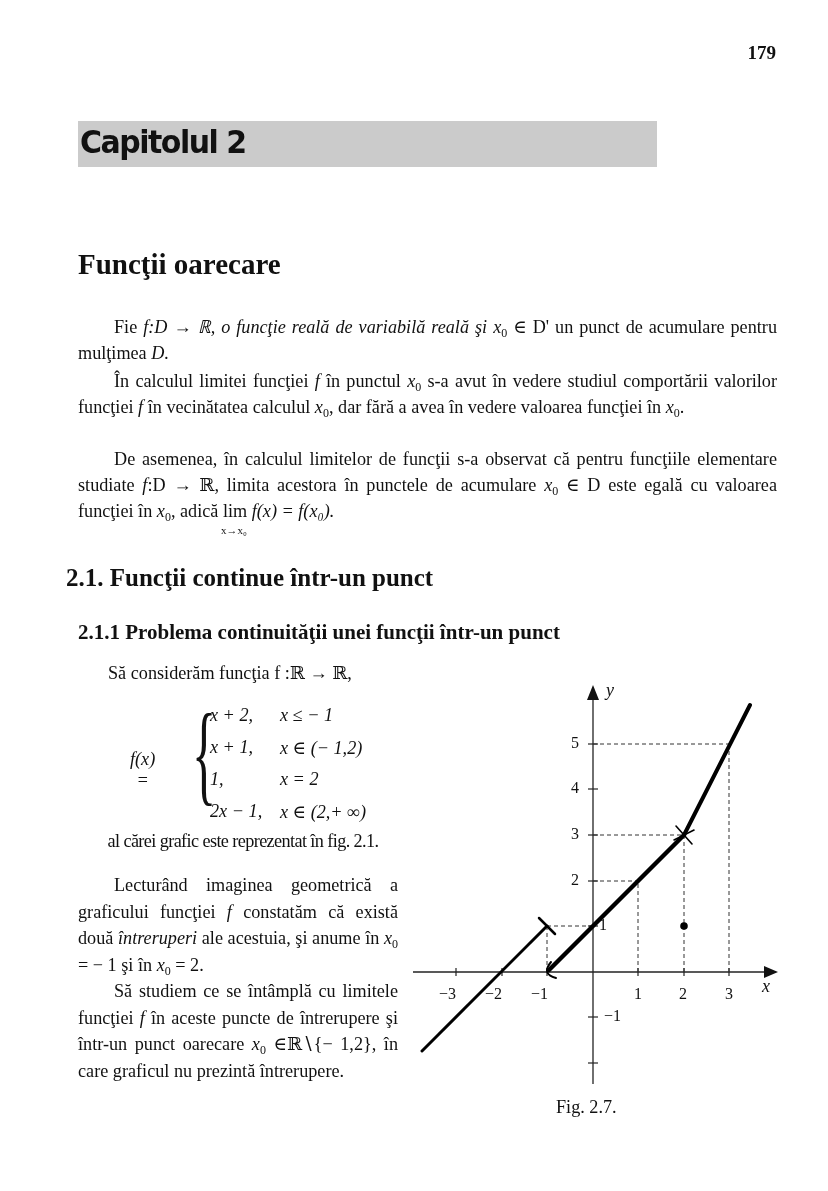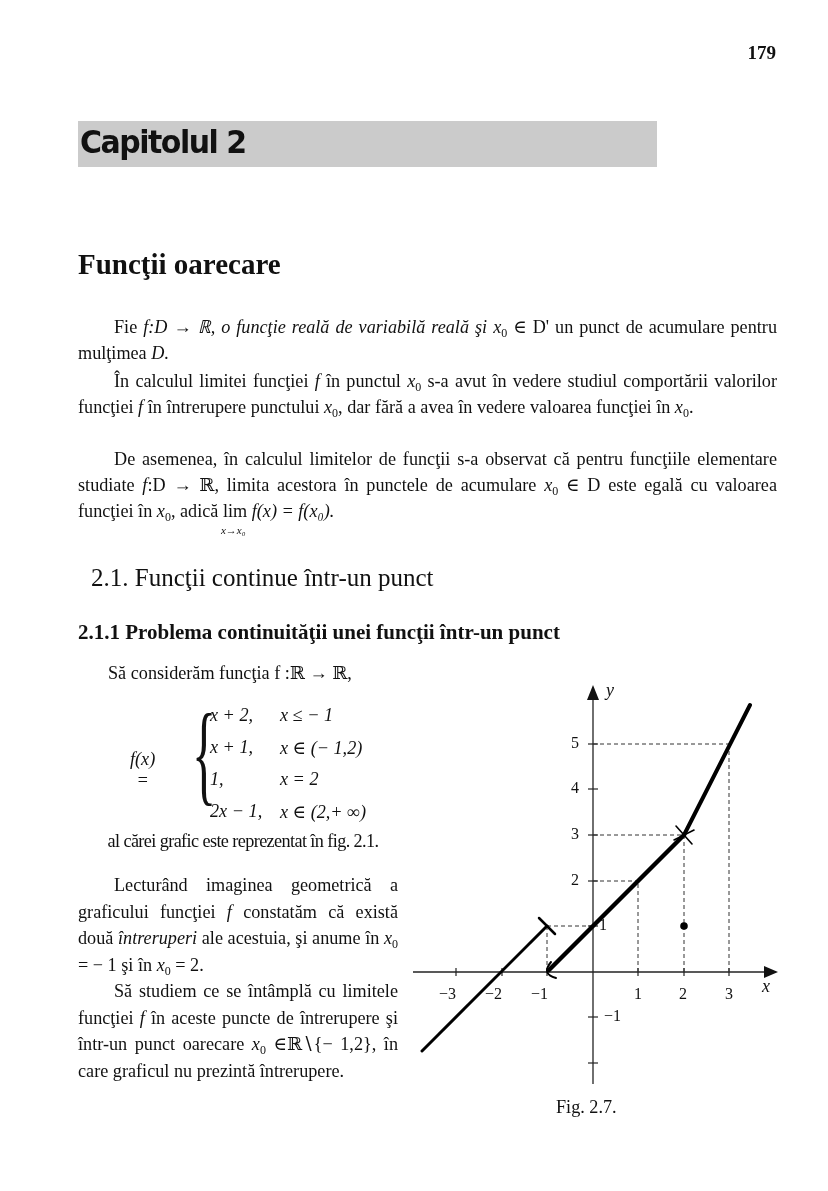--- a/index.html
+++ b/index.html
@@ -6,28 +6,28 @@
   body { width:828px; height:1191px; position:relative; overflow:hidden;
          font-family:"Liberation Serif", "DejaVu Serif", serif; color:#111; }
   .abs { position:absolute; }
   .page-number { right:52px; top:42px; font-weight:bold; font-size:19px; }
   .chapter-bar { left:78px; top:121px; width:579px; height:46px; background:#cbcbcb; }
   .chapter-title { position:absolute; left:2px; top:3px; font-family:"DejaVu Sans", sans-serif;
          font-weight:bold; font-size:30px; letter-spacing:-1.5px; transform:scaleY(1.05); }
   .h1 { left:78px; top:248px; font-size:29px; font-weight:bold; }
   .para { left:78px; width:699px; font-size:18.2px; line-height:26px; text-align:justify; }
   .para .ind { display:inline-block; width:36px; }
-  .h2 { left:91px; top:564px; font-size:25px; font-weight:normal; }
+  .h2 { left:66px; top:564px; font-size:25px; font-weight:bold; }
   .h3 { left:78px; top:620px; font-size:21px; font-weight:bold; }
   .lcol { left:78px; width:320px; font-size:18.2px; line-height:26.5px; text-align:justify; }
   .condensed { letter-spacing:-0.6px; }
   i, .it { font-style:italic; }
   sub { font-size:12px; vertical-align:-4px; line-height:0; }
   .lim { display:inline-block; position:relative; }
-  .lim .under { position:absolute; left:-2px; top:19px; font-size:11px; font-style:italic; white-space:nowrap; }
+  .lim .under { position:absolute; left:-2px; top:19px; font-size:11px; white-space:nowrap; }
   .piece { left:130px; top:695px; font-size:18.2px; }
   .fx { position:absolute; left:0; top:54px;text-align:center; }
   .brace { position:absolute; left:62px; top:2px; font-size:112px; line-height:112px;
            transform:scaleX(0.45); transform-origin:left top; font-weight:200; }
   .case { position:absolute; left:80px; white-space:nowrap; }
   .case .c2 { position:absolute; left:70px; }
   .fig-caption { left:556px; top:1097px; font-size:18.2px; }
 </style>
 </head>
 <body>
@@ -38,21 +38,21 @@
   <div class="chapter-title">Capitolul 2</div>
 </div>
 
 <div class="abs h1">Funcţii oarecare</div>
 
 <div class="abs para" style="top:314px;">
   <span class="ind"></span><span>Fie </span><i>f</i><i>:D → ℝ, o funcţie reală de variabilă reală şi </i><i>x</i><sub>0</sub><span> ∈ D' un punct de acumulare pentru mulţimea </span><i>D.</i>
 </div>
 
 <div class="abs para" style="top:368px;">
-  <span class="ind"></span><span>În calculul limitei funcţiei </span><i>f</i><span> în punctul </span><i>x</i><sub>0</sub><span> s-a avut în vedere studiul comportării valorilor funcţiei </span><i>f</i><span> în întrerupere punctului </span><i>x</i><sub>0</sub><span>, dar fără a avea în vedere valoarea funcţiei în </span><i>x</i><sub>0</sub><span>.</span>
+  <span class="ind"></span><span>În calculul limitei funcţiei </span><i>f</i><span> în punctul </span><i>x</i><sub>0</sub><span> s-a avut în vedere studiul comportării valorilor funcţiei </span><i>f</i><span> în vecinătatea calculul </span><i>x</i><sub>0</sub><span>, dar fără a avea în vedere valoarea funcţiei în </span><i>x</i><sub>0</sub><span>.</span>
 </div>
 
 <div class="abs para" style="top:446px;">
   <span class="ind"></span><span>De asemenea, în calculul limitelor de funcţii s-a observat că pentru funcţiile elementare studiate </span><i>f</i><span>:D → ℝ, limita acestora în punctele de acumulare </span><i>x</i><sub>0</sub><span> ∈ D este egală cu valoarea funcţiei în </span><i>x</i><sub>0</sub><span>, adică </span><span class="lim"><span>lim</span><span class="under">x→x₀</span></span><i> f(x) = f(x₀).</i>
 </div>
 
 <div class="abs h2">2.1. Funcţii continue într-un punct</div>
 <div class="abs h3">2.1.1 Problema continuităţii unei funcţii într-un punct</div>
 
 <div class="abs" style="left:108px; top:662px; font-size:18.2px;">Să considerăm funcţia f :ℝ → ℝ,</div>

